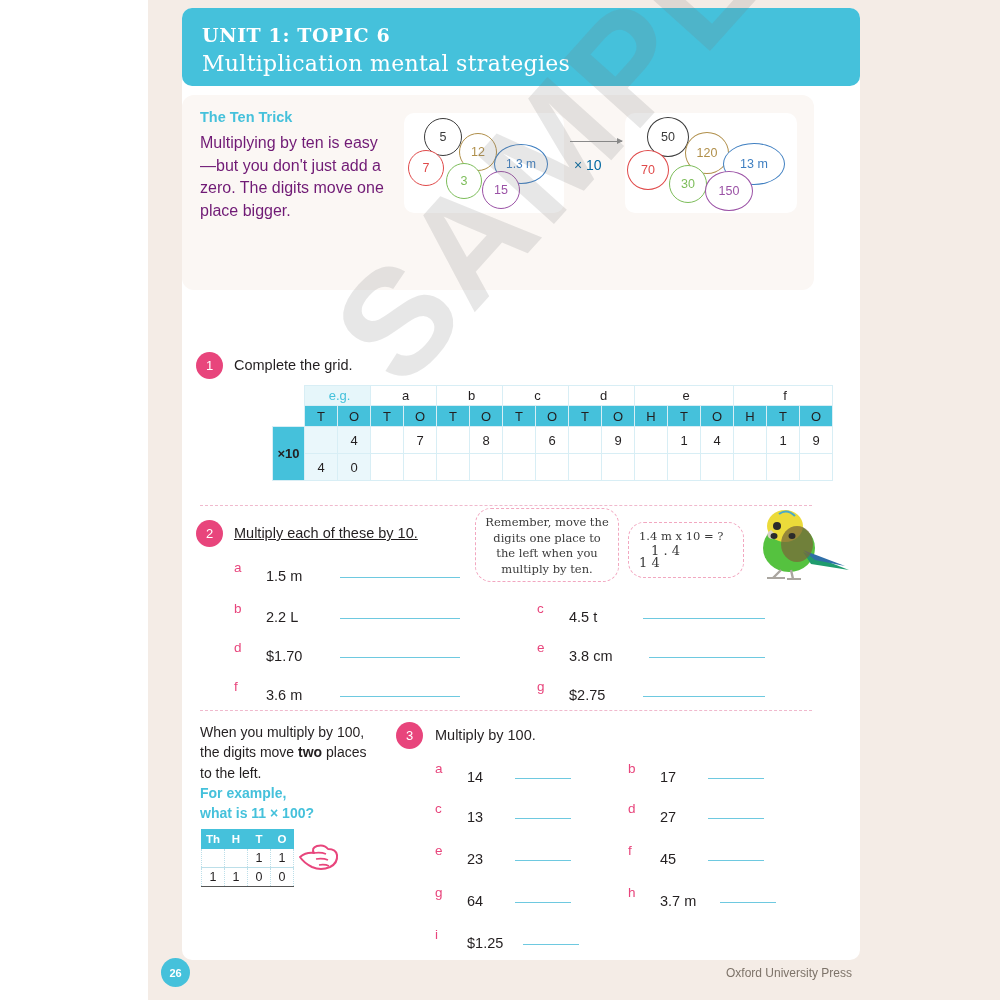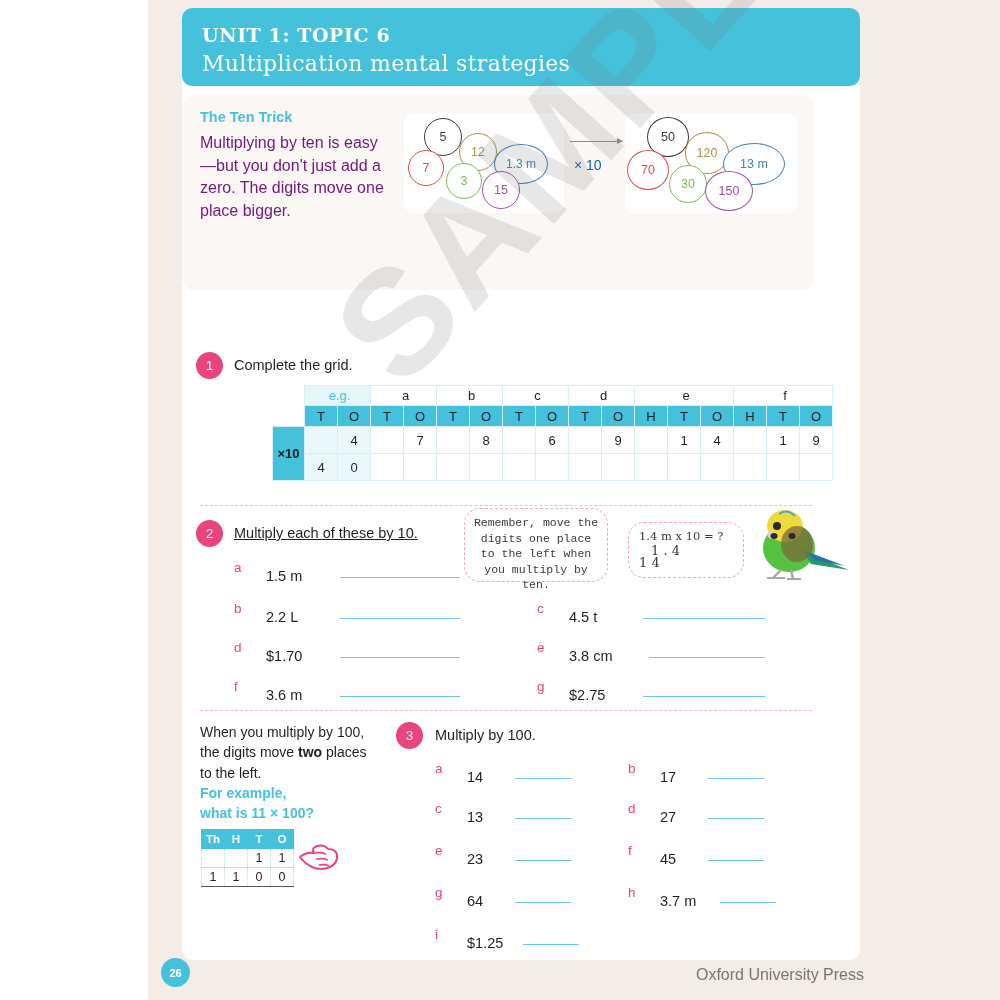--- a/index.html
+++ b/index.html
@@ -218,22 +218,22 @@
 
   
   .pagenum {
     position: absolute; left: 161px; top: 958px;
     width: 29px; height: 29px; border-radius: 50%;
     background: #45c1db; color: #ffffff;
     display: flex; align-items: center; justify-content: center;
     font-size: 11px; font-weight: bold;
   }
   .publisher {
-    position: absolute; right: 136px; top: 966px;
-    font-size: 16px; color: #7d7369;
+    position: absolute; right: 148px; top: 966px;
+    font-size: 12px; color: #7d7369;
   }
 </style>
 </head>
 <body>
 
 <div id="page">
 
   <div class="paper-bg"></div>
   <div class="sheet"></div>
 
@@ -344,21 +344,21 @@
       </tr>
     </tbody>
       </table>
   </div>
 
   <div class="dotsep" style="left:200px;top:505px;width:612px;"></div>
 
   <div class="qnum" style="left:196px;top:520px;">2</div>
   <div class="qtext" style="left:234px;top:525px;text-decoration:underline;">Multiply each of these by 10.</div>
 
-  <div class="hint-bubble" style="left:464px;top:508px;width:144px;height:74px;font-family:Liberation Mono, monospace;">Remember, move the digits one place to the left when you multiply by ten.</div>
+  <div class="hint-bubble" style="left:475px;top:508px;width:144px;height:74px;">Remember, move the digits one place to the left when you multiply by ten.</div>
 
   <div class="hand-bubble" style="left:628px;top:522px;width:116px;height:56px;">
     <div style="font-size:11.5px;">1.4 m x 10 = ?</div>
     <div style="font-size:13px;padding-left:12px;">1 . 4</div>
     <div style="font-size:13px;margin-top:-3px;">1 4</div>
   </div>
 
   <svg style="position:absolute;left:745px;top:500px;" width="110" height="90" viewBox="0 0 110 90">
     <ellipse cx="44" cy="48" rx="26" ry="24" fill="#55c23f"></ellipse>
     <ellipse cx="40" cy="26" rx="18" ry="16" fill="#ecdb3a"></ellipse>

